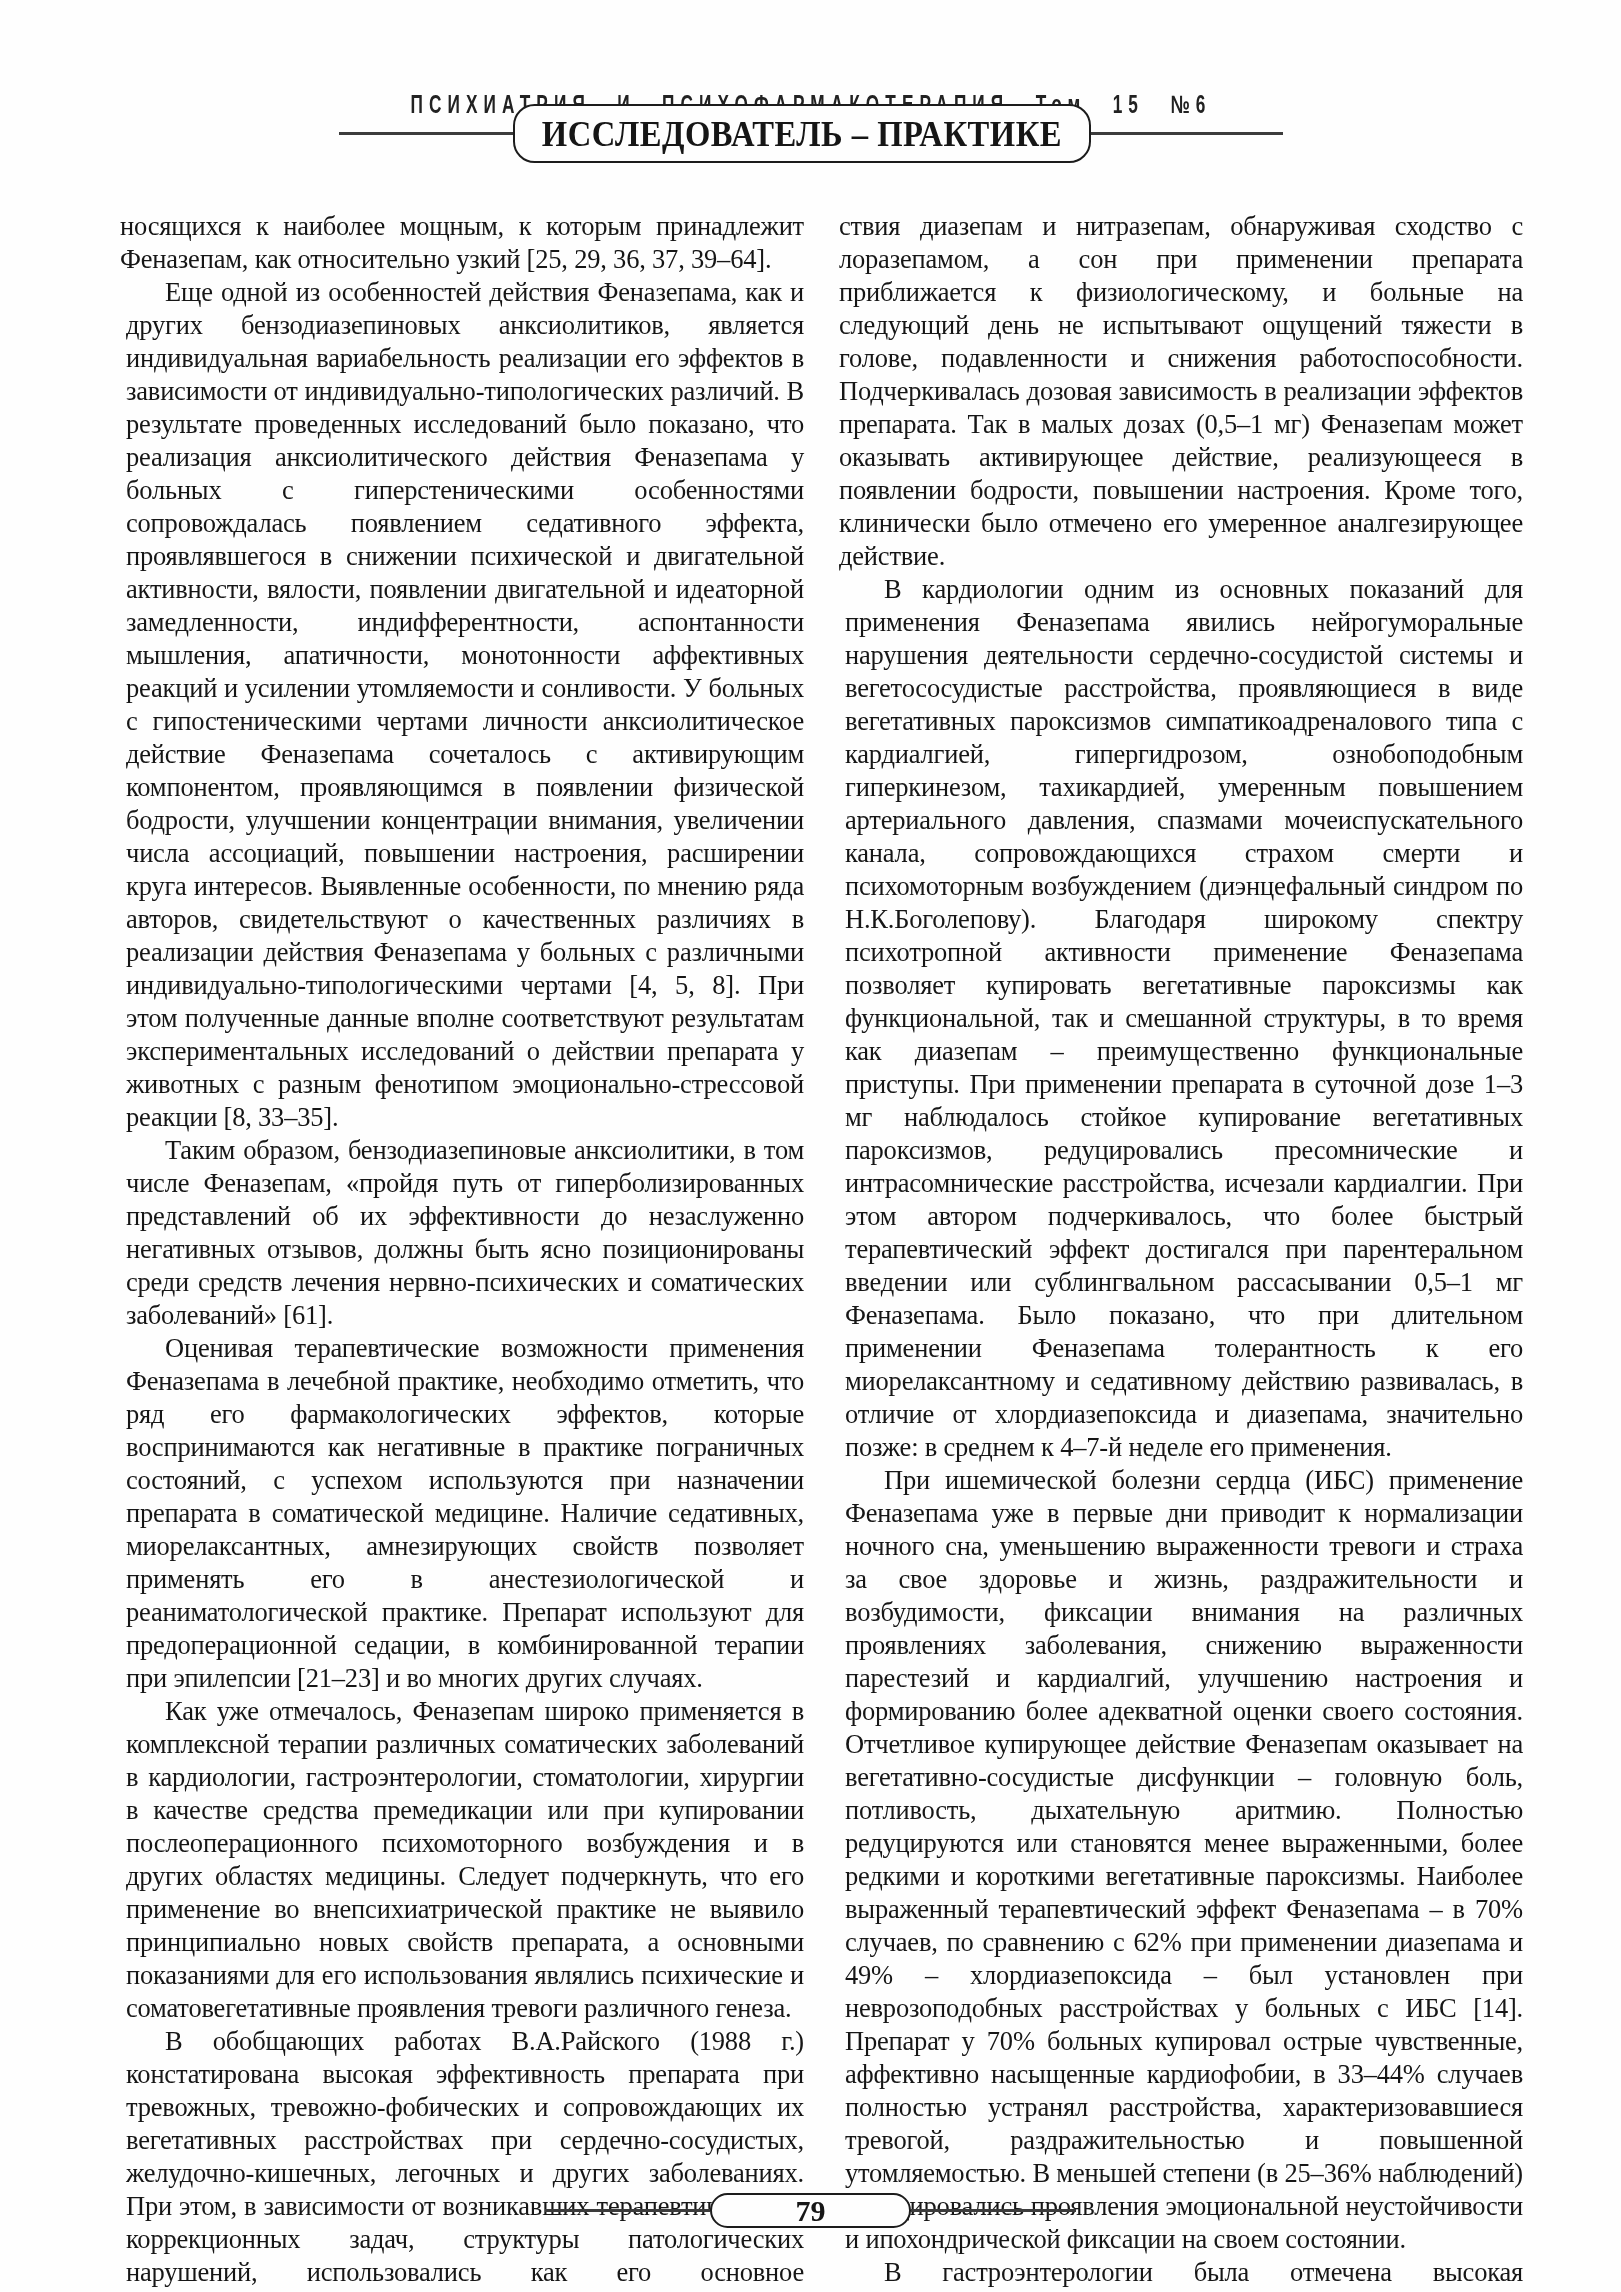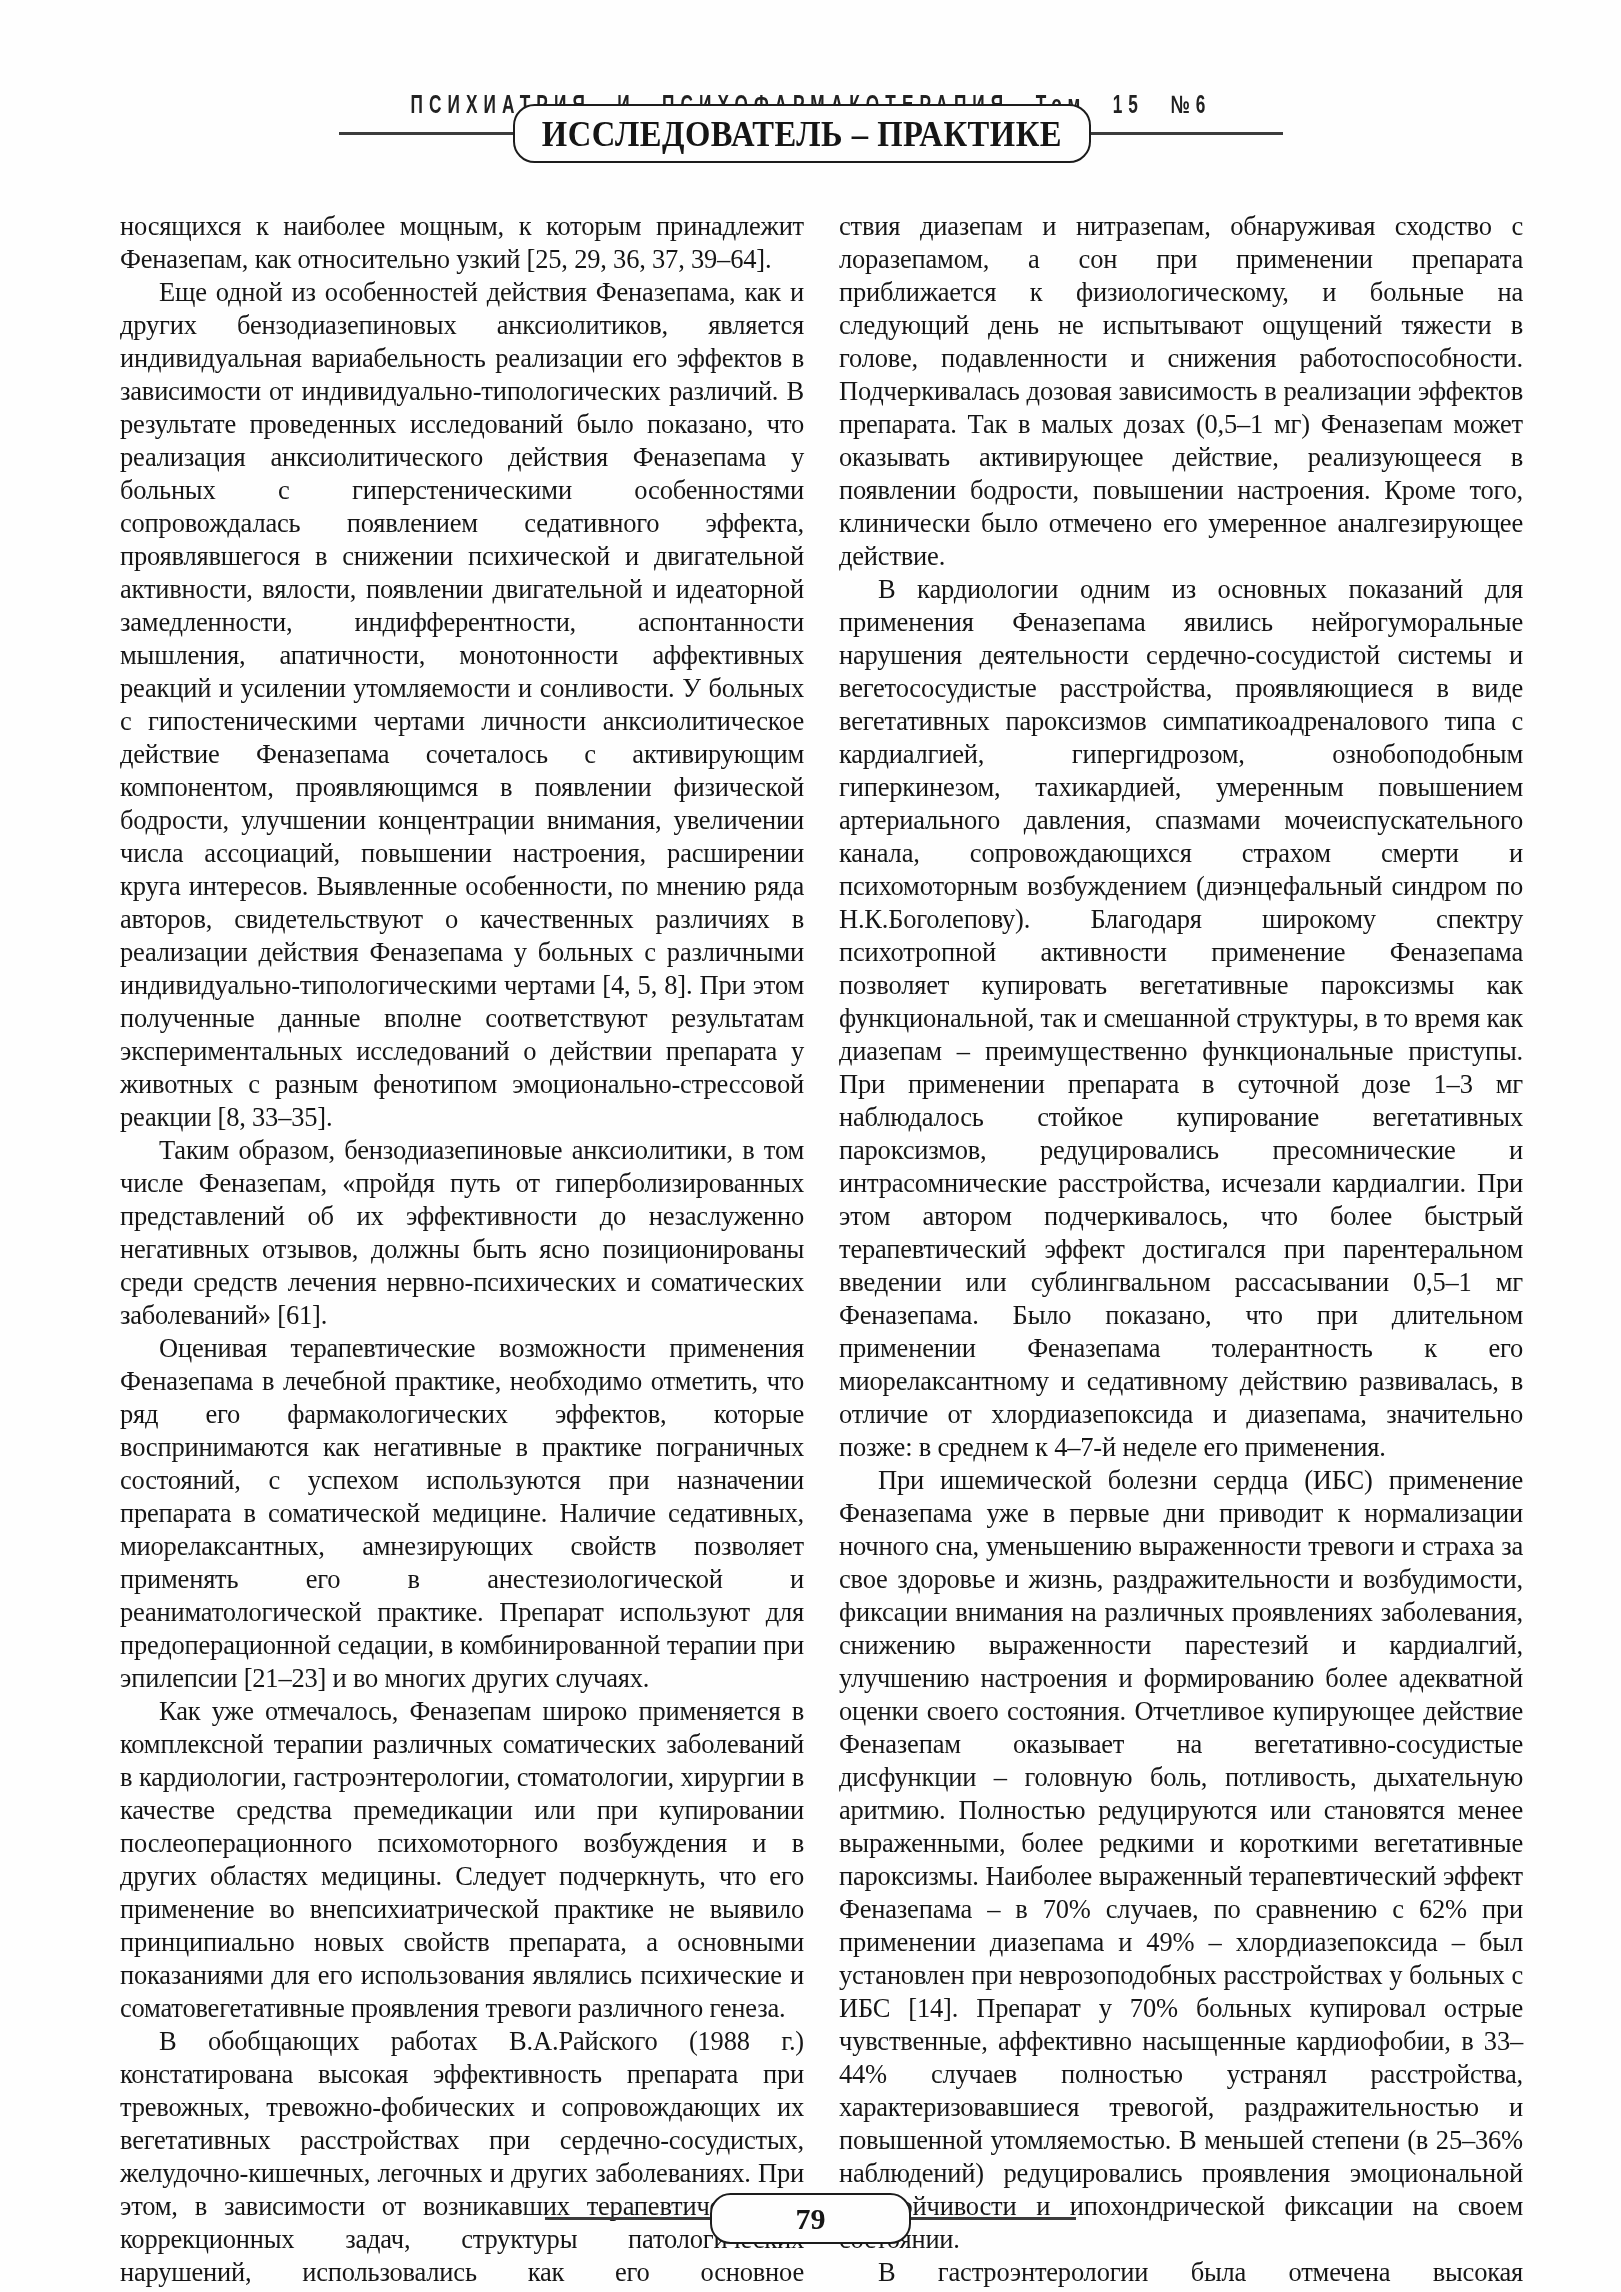--- a/index.html
+++ b/index.html
@@ -86,37 +86,37 @@
     line-height: 33px;
     text-align: justify;
     letter-spacing: -0.2px;
   }
   .col-left  { left: 120px; }
   .col-right { left: 839px; }
   .col p {
     margin: 0;
     padding: 0;
   }
-  .col p.indent { text-indent: 39px; }
+  .col p.indent { text-indent: 39px; margin-left: 6px; }
 
   
   .footer-row {
     position: absolute;
     top: 2193px;
     left: 0;
     width: 100%;
     display: flex;
     align-items: center;
     justify-content: center;
   }
   .footer-rule { width: 165px; height: 2.5px; }
   .folio-pill {
     box-sizing: border-box;
     width: 201px;
-    height: 51px;
+    height: 35px;
     border: 2.5px solid #1c1c1c;
     border-radius: 20.6px;
     background: #fefefe;
     display: flex;
     align-items: center;
     justify-content: center;
     z-index: 2;
   }
   .folio-pill .fp-text {
     font-weight: 700;

